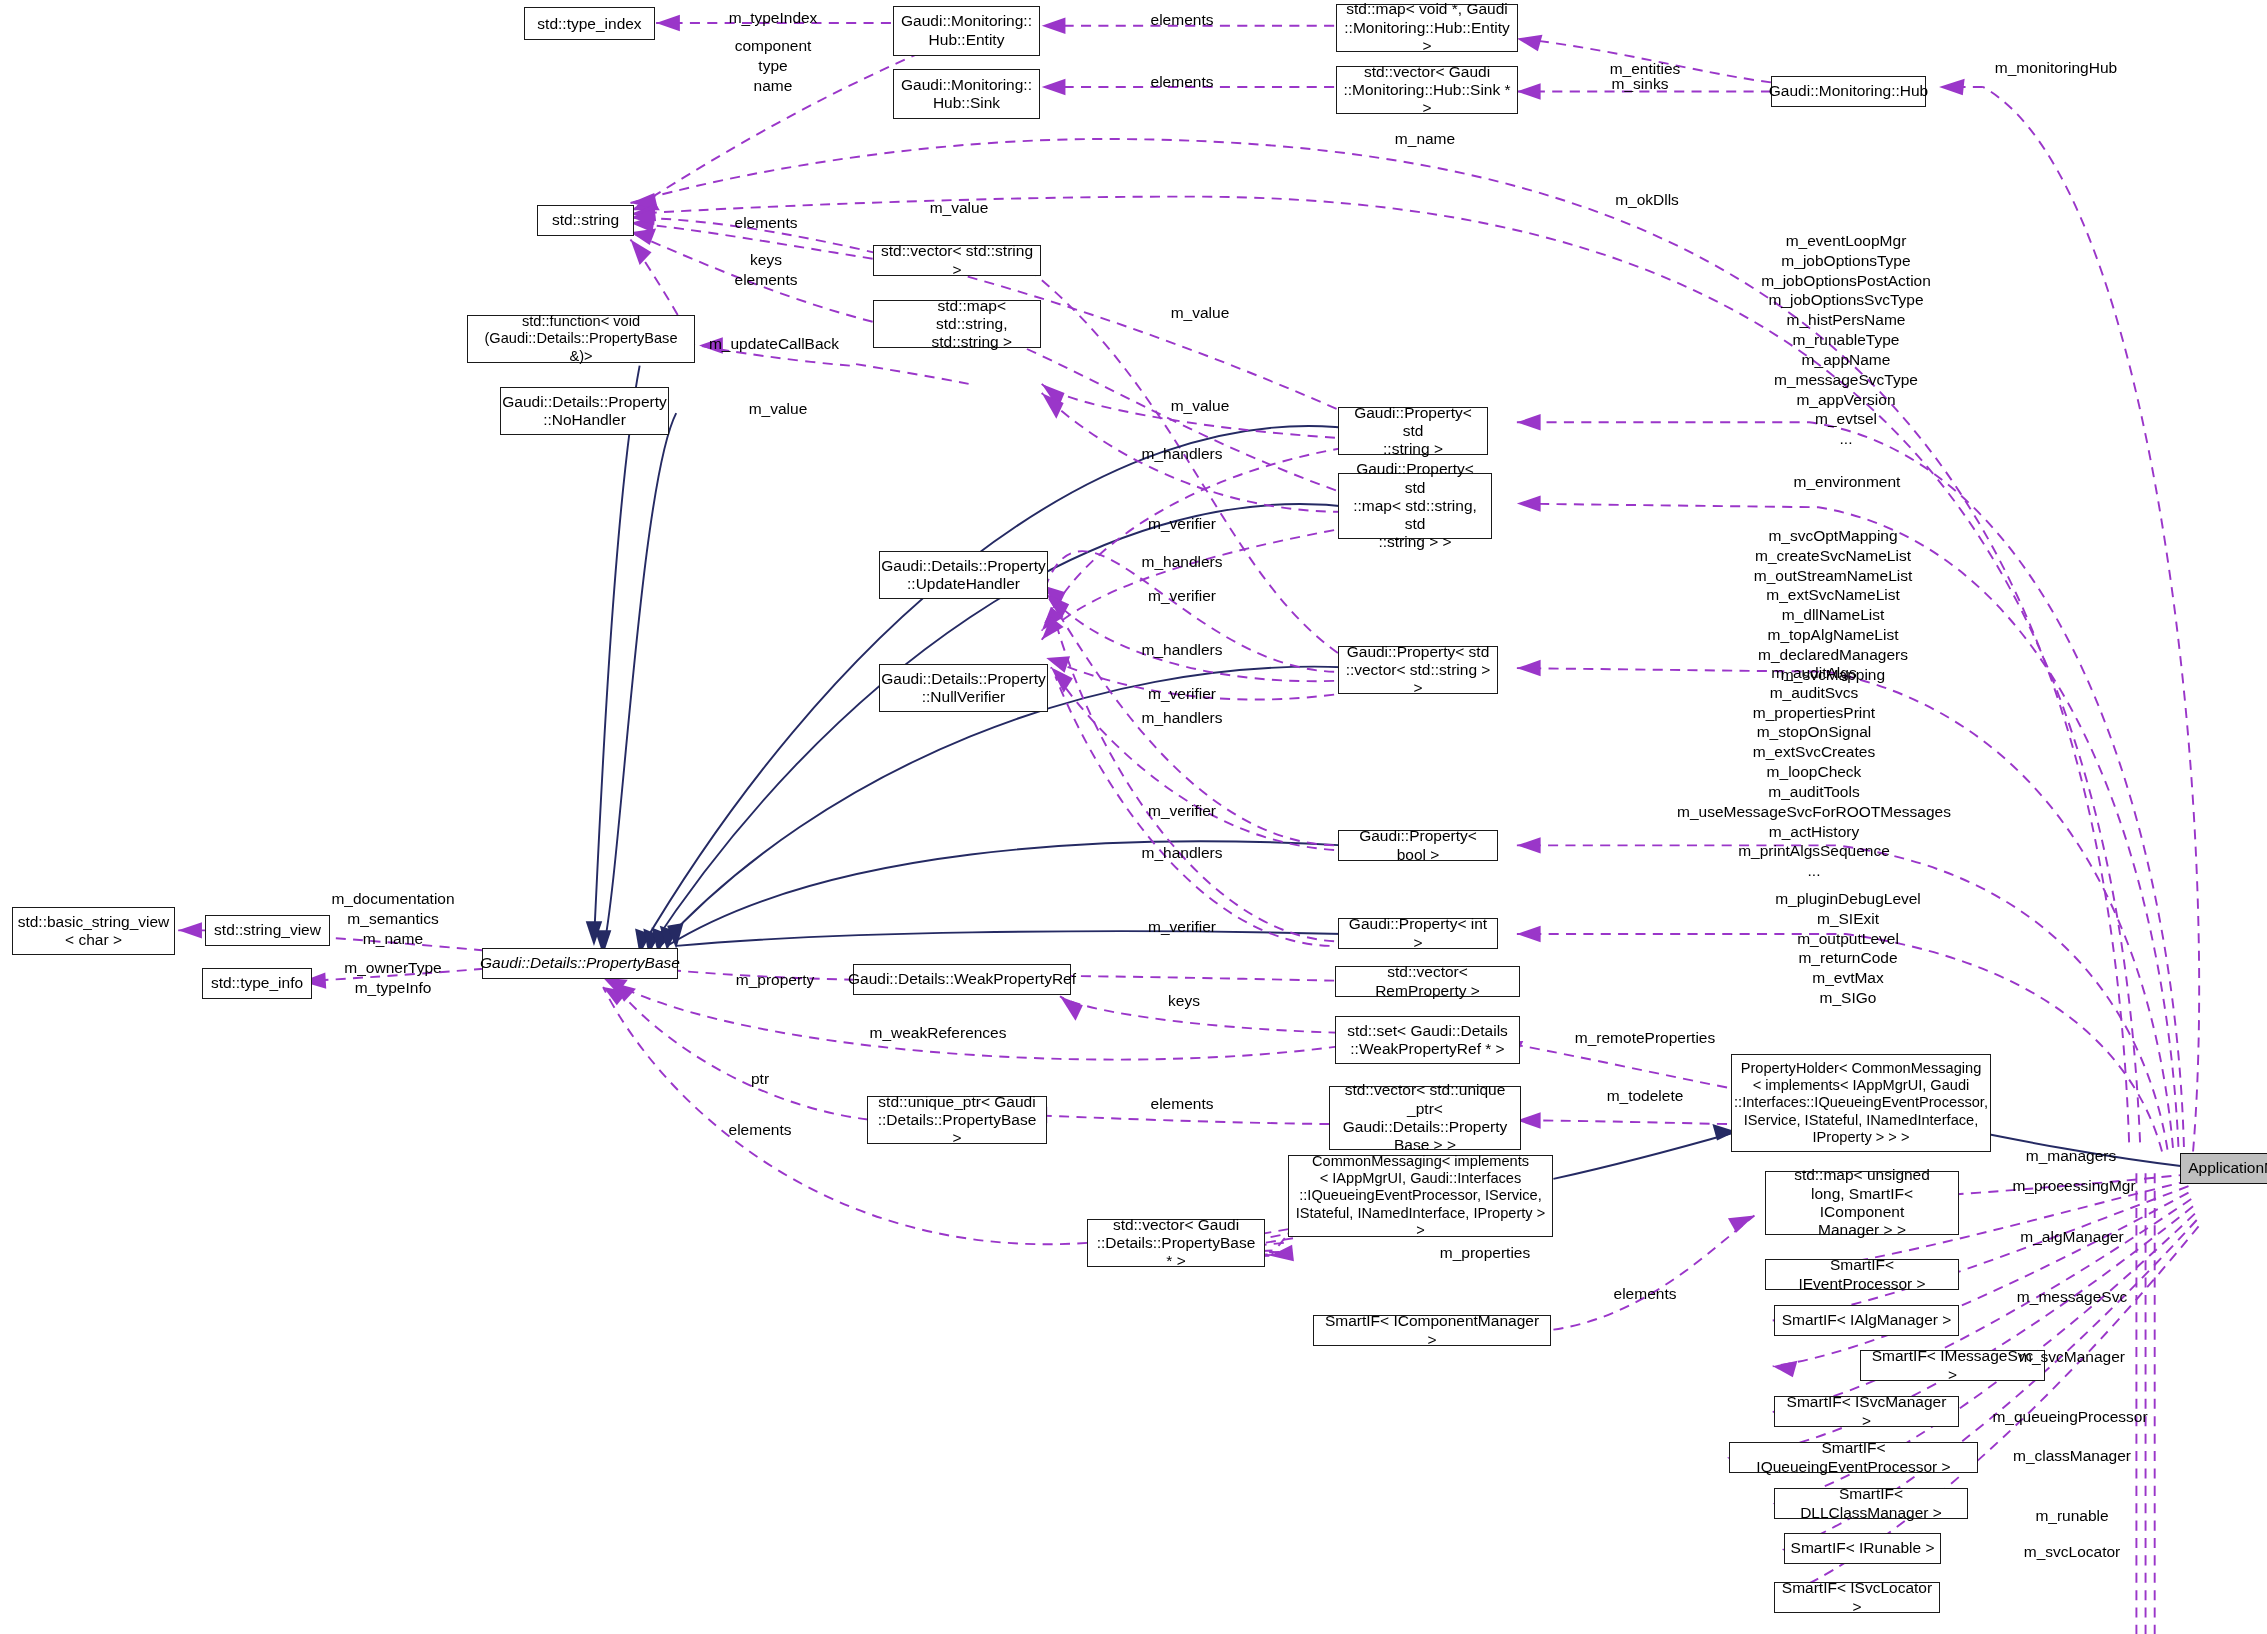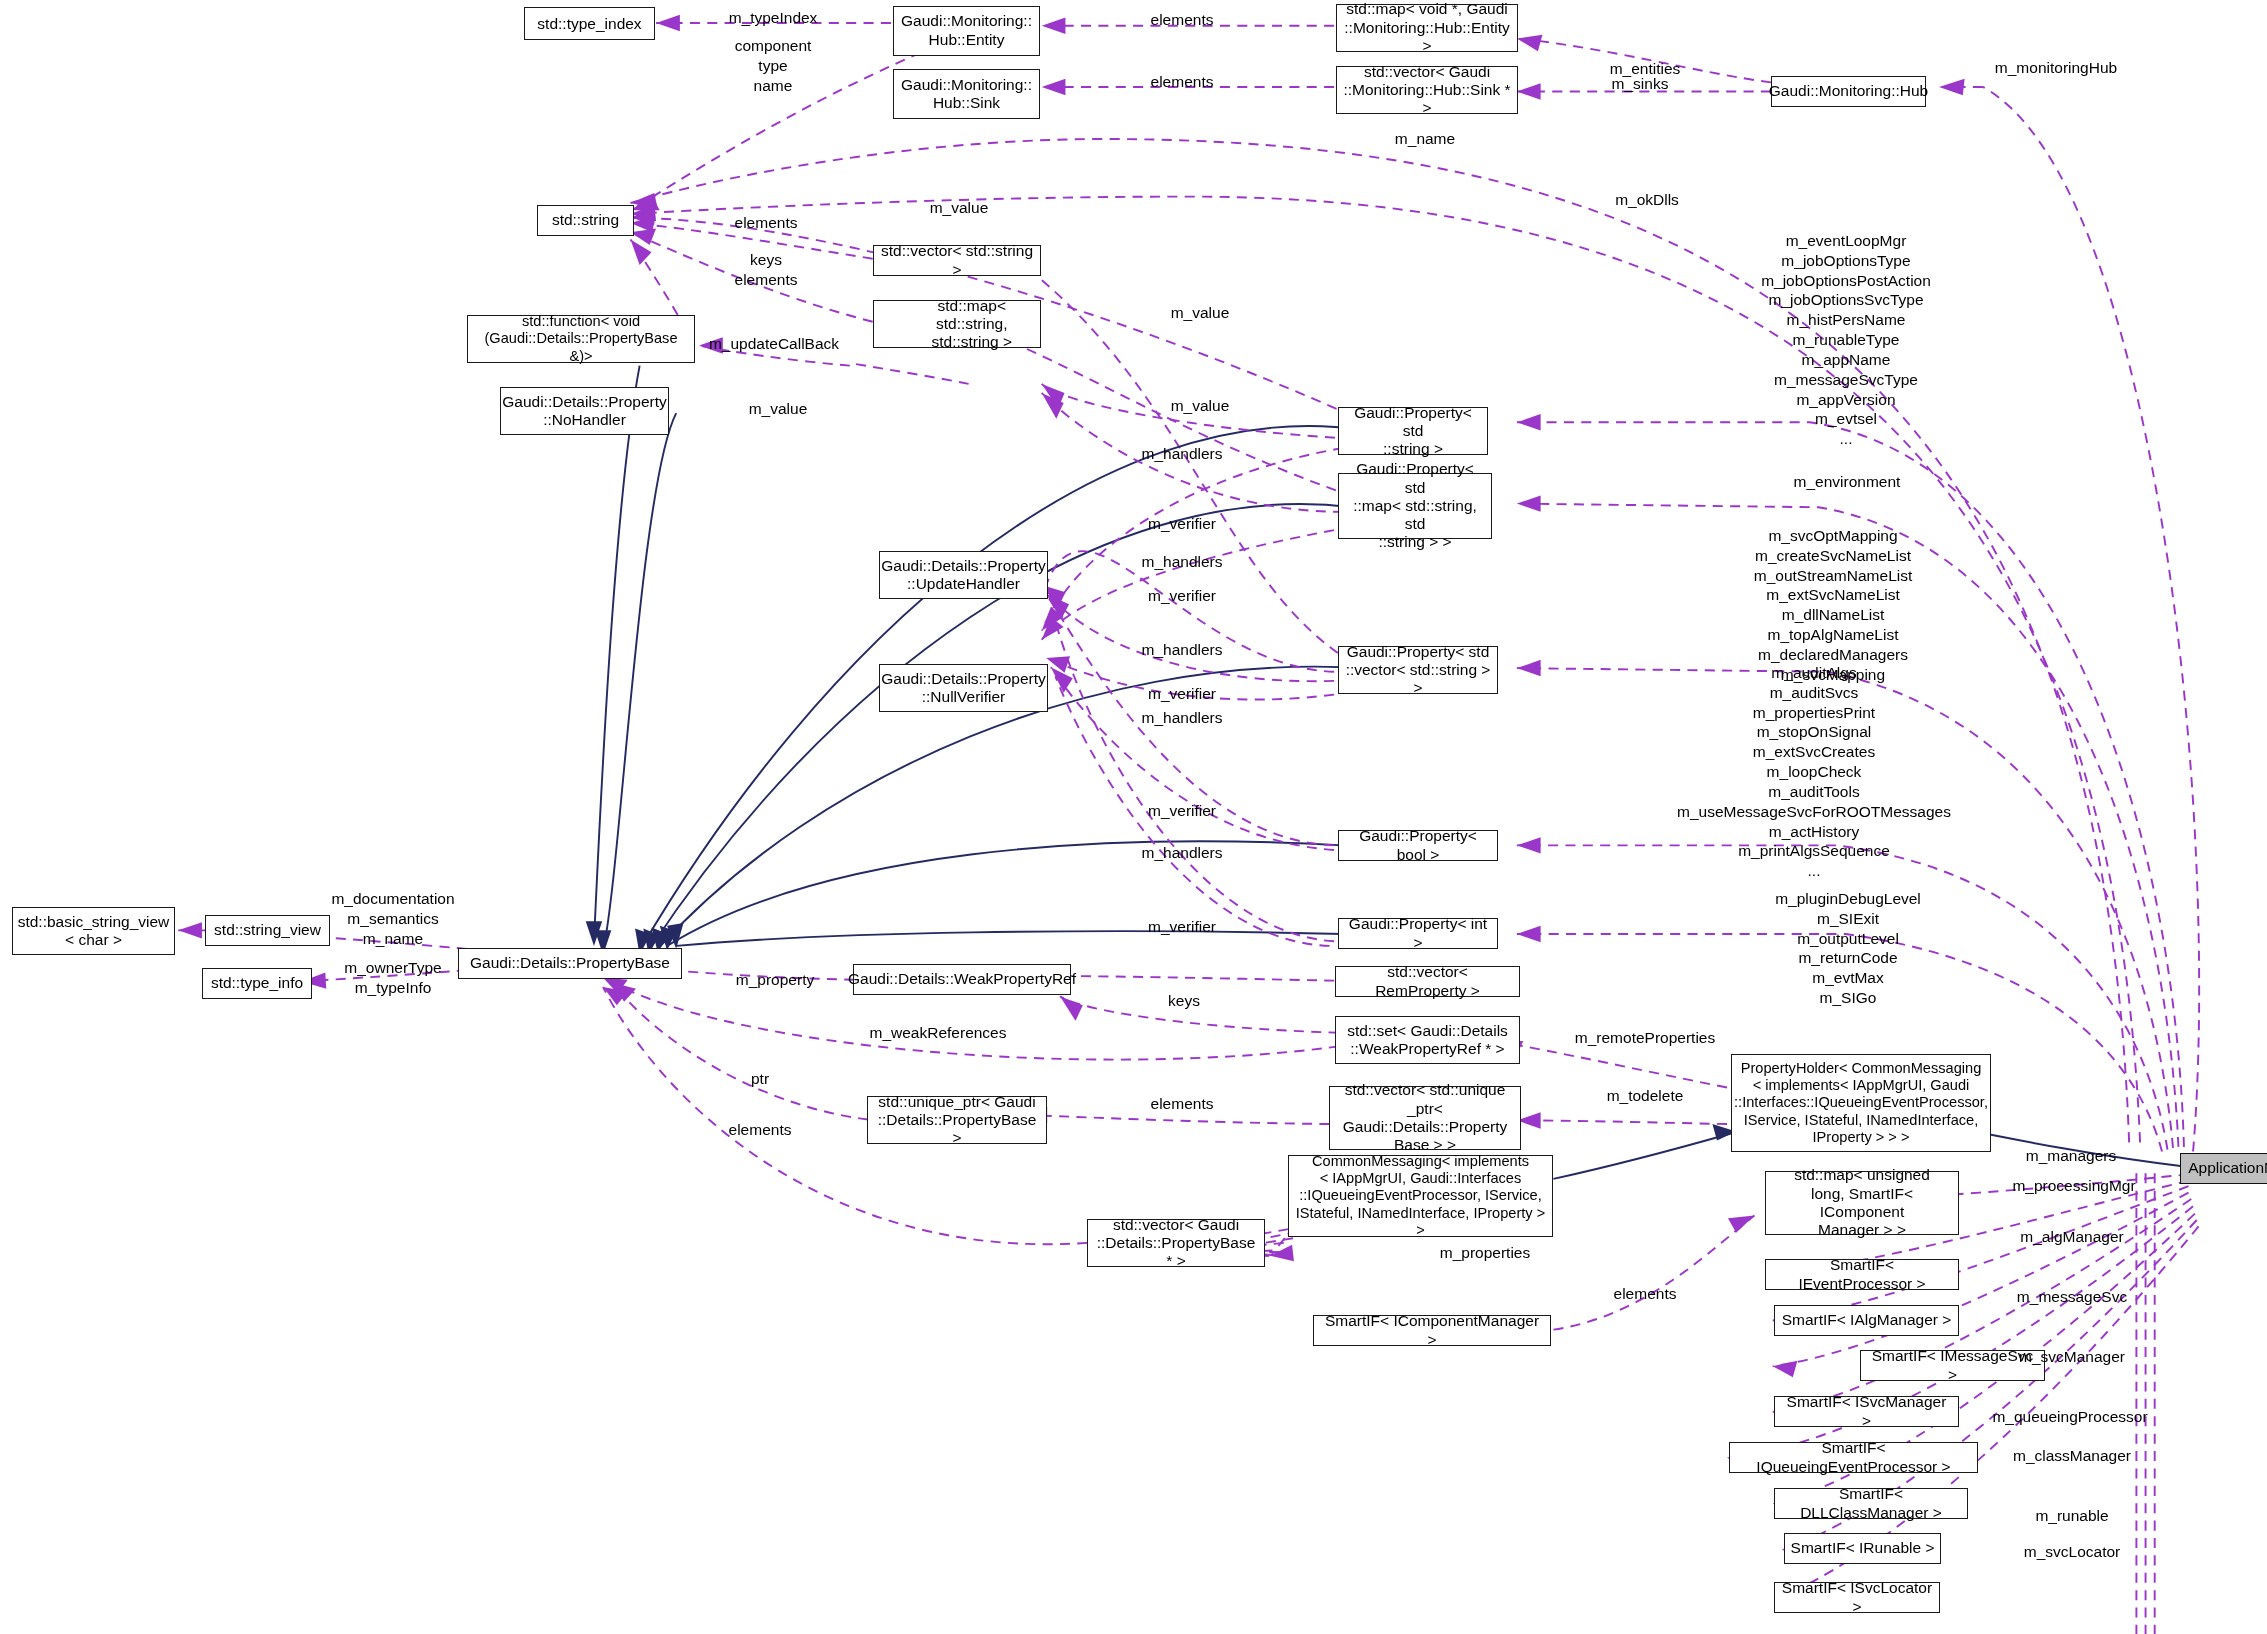--- a/index.html
+++ b/index.html
@@ -278,21 +278,21 @@
 ::string &gt; &gt;</div>
   <div class="node" style="left:1338px;top:646px;width:160px;height:48px;">Gaudi::Property&lt; std
 ::vector&lt; std::string &gt; &gt;</div>
   <div class="node" style="left:1338px;top:830px;width:160px;height:31px;">Gaudi::Property&lt; bool &gt;</div>
   <div class="node" style="left:1338px;top:918px;width:160px;height:31px;">Gaudi::Property&lt; int &gt;</div>
 
   <div class="node" style="left:12px;top:907px;width:163px;height:48px;">std::basic_string_view
 &lt; char &gt;</div>
   <div class="node" style="left:205px;top:915px;width:125px;height:31px;">std::string_view</div>
   <div class="node" style="left:202px;top:968px;width:110px;height:31px;">std::type_info</div>
-  <div class="node" style="left:458px;top:948px;width:224px;height:31px;">Gaudi::Details::PropertyBase</div>
+  <div class="node" style="left:482px;top:948px;width:196px;height:31px;font-style:italic;">Gaudi::Details::PropertyBase</div>
 
   <div class="node" style="left:853px;top:964px;width:218px;height:31px;">Gaudi::Details::WeakPropertyRef</div>
   <div class="node" style="left:1335px;top:966px;width:185px;height:31px;">std::vector&lt; RemProperty &gt;</div>
   <div class="node" style="left:1335px;top:1016px;width:185px;height:48px;">std::set&lt; Gaudi::Details
 ::WeakPropertyRef * &gt;</div>
 
   <div class="node" style="left:867px;top:1096px;width:180px;height:48px;">std::unique_ptr&lt; Gaudi
 ::Details::PropertyBase &gt;</div>
   <div class="node" style="left:1329px;top:1086px;width:192px;height:64px;">std::vector&lt; std::unique
 _ptr&lt; Gaudi::Details::Property

